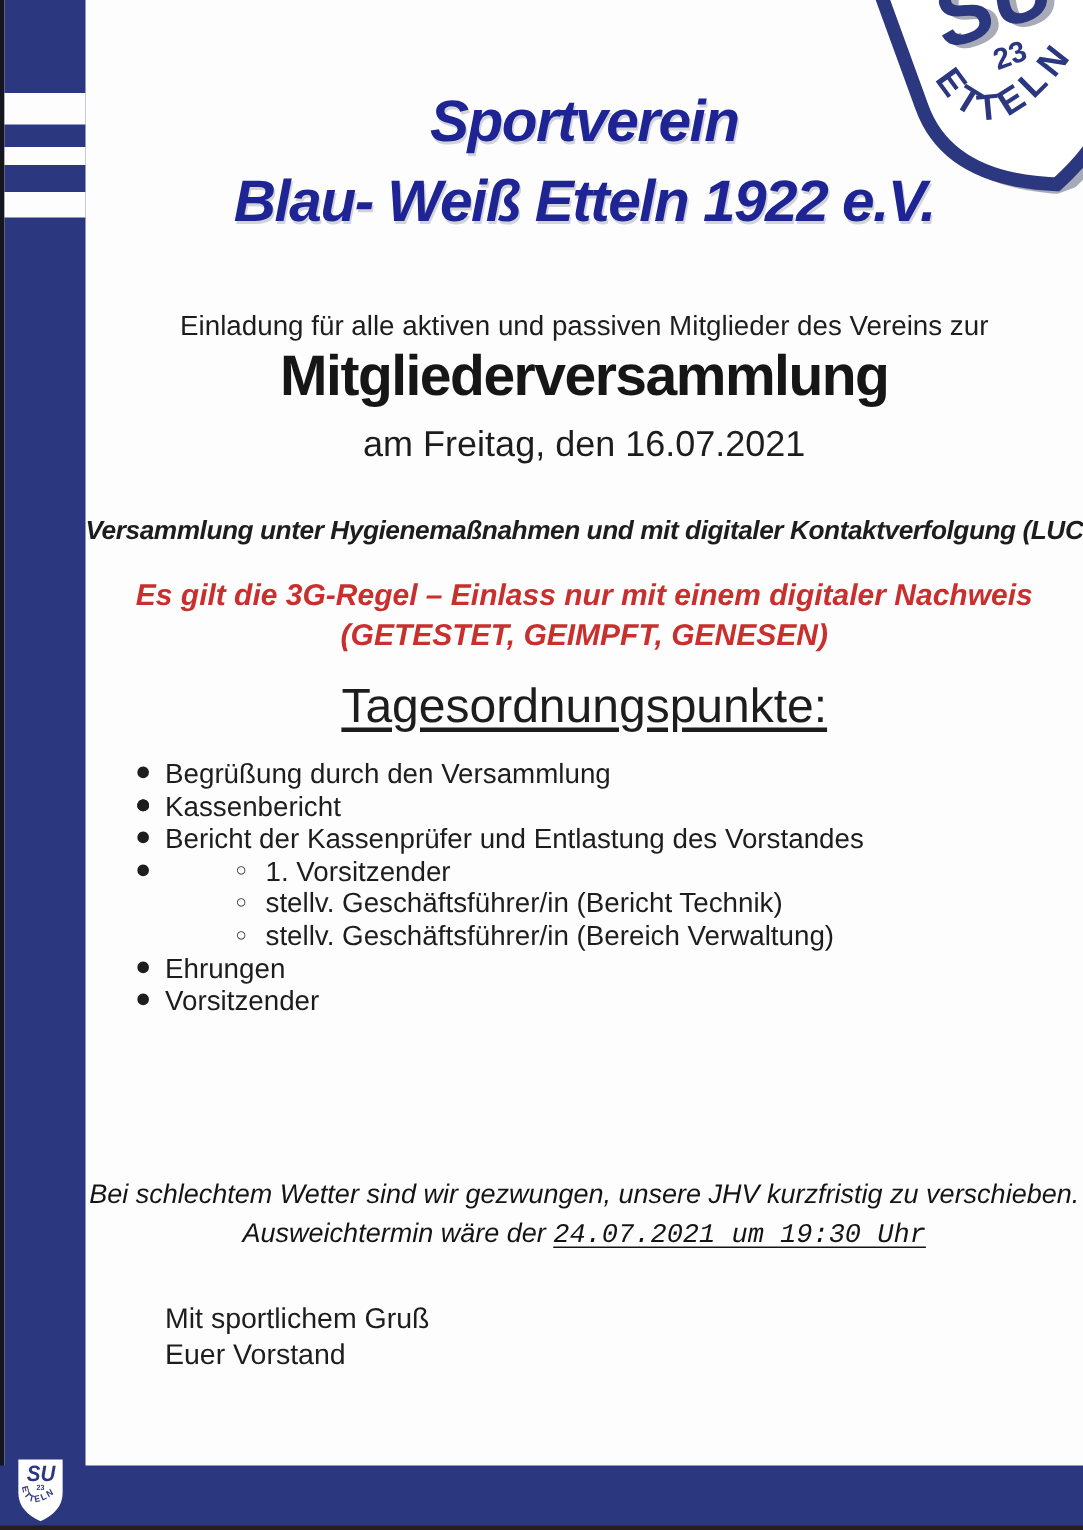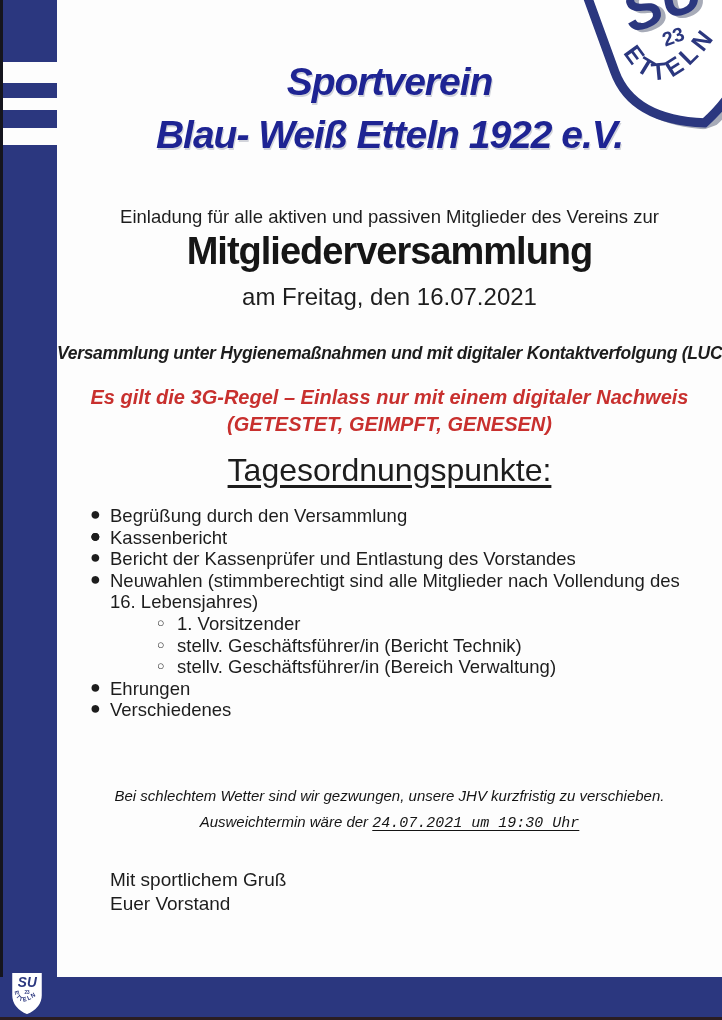--- a/index.html
+++ b/index.html
@@ -51,21 +51,21 @@
   .agenda-heading{top:452px;font-size:32px;}
   .agenda-heading span{text-decoration:underline;text-underline-offset:4px;}
 
   .agenda-list{top:505px;left:33px;width:610px;text-align:left;font-size:18.5px;line-height:21.6px;list-style:none;}
   .agenda-list>li{position:relative;padding-left:20px;}
   .bullet{position:absolute;left:0;top:-1px;font-size:18px;}
   .sub-list{list-style:none;margin-left:47px;}
   .sub-list>li{position:relative;padding-left:20px;}
   .circle-bullet{position:absolute;left:0;top:0;font-size:12.5px;color:#2a2a2a;}
 
-  .postponement{top:783px;font-size:15px;font-style:italic;line-height:26px;white-space:nowrap;color:#141414;}
+  .postponement{top:783px;font-size:18px;font-style:italic;line-height:26px;white-space:nowrap;color:#141414;}
   .postponement .u{text-decoration:underline;text-underline-offset:3px;font-family:Liberation Mono, monospace;}
   .closing{top:868px;text-align:left;left:53px;font-size:19px;line-height:23.5px;}
 </style>
 </head>
 <body>
 
 <div class="page">
 
   <div class="edge-left"></div>
   <div class="left-bar"></div>
@@ -132,21 +132,20 @@
       <li>
         <span class="bullet">●</span>
         <span>Kassenbericht</span>
       </li>
       <li>
         <span class="bullet">●</span>
         <span>Bericht der Kassenprüfer und Entlastung des Vorstandes</span>
       </li>
       <li>
         <span class="bullet">●</span>
-        <span>Neuwahlen (stimmberechtigt sind alle Mitglieder nach Vollendung des 16. Lebensjahres)</span>
         <ul class="sub-list">
           <li>
             <span class="circle-bullet">○</span>
             <span>1. Vorsitzender</span>
           </li>
           <li>
             <span class="circle-bullet">○</span>
             <span>stellv. Geschäftsführer/in (Bericht Technik)</span>
           </li>
           <li>
@@ -154,21 +153,21 @@
             <span>stellv. Geschäftsführer/in (Bereich Verwaltung)</span>
           </li>
         </ul>
       </li>
       <li>
         <span class="bullet">●</span>
         <span>Ehrungen</span>
       </li>
       <li>
         <span class="bullet">●</span>
-        <span>Verschiedenes</span>
+        <span>Vorsitzender</span>
       </li>
     </ul>
 
     <div class="block postponement">
       <div>Bei schlechtem Wetter sind wir gezwungen, unsere JHV kurzfristig zu verschieben.</div>
       <div><span>Ausweichtermin wäre der </span><span class="u">24.07.2021 um 19:30 Uhr</span></div>
     </div>
 
     <div class="block closing">
       <div>Mit sportlichem Gruß</div>

